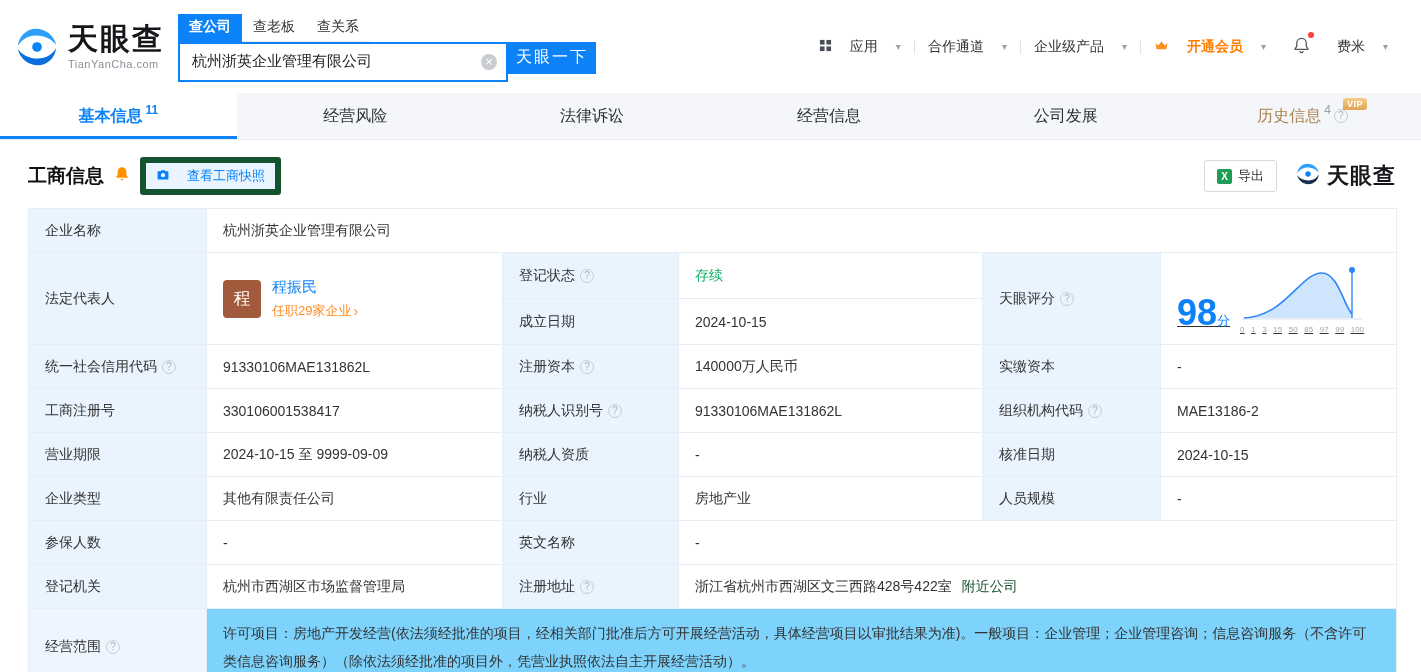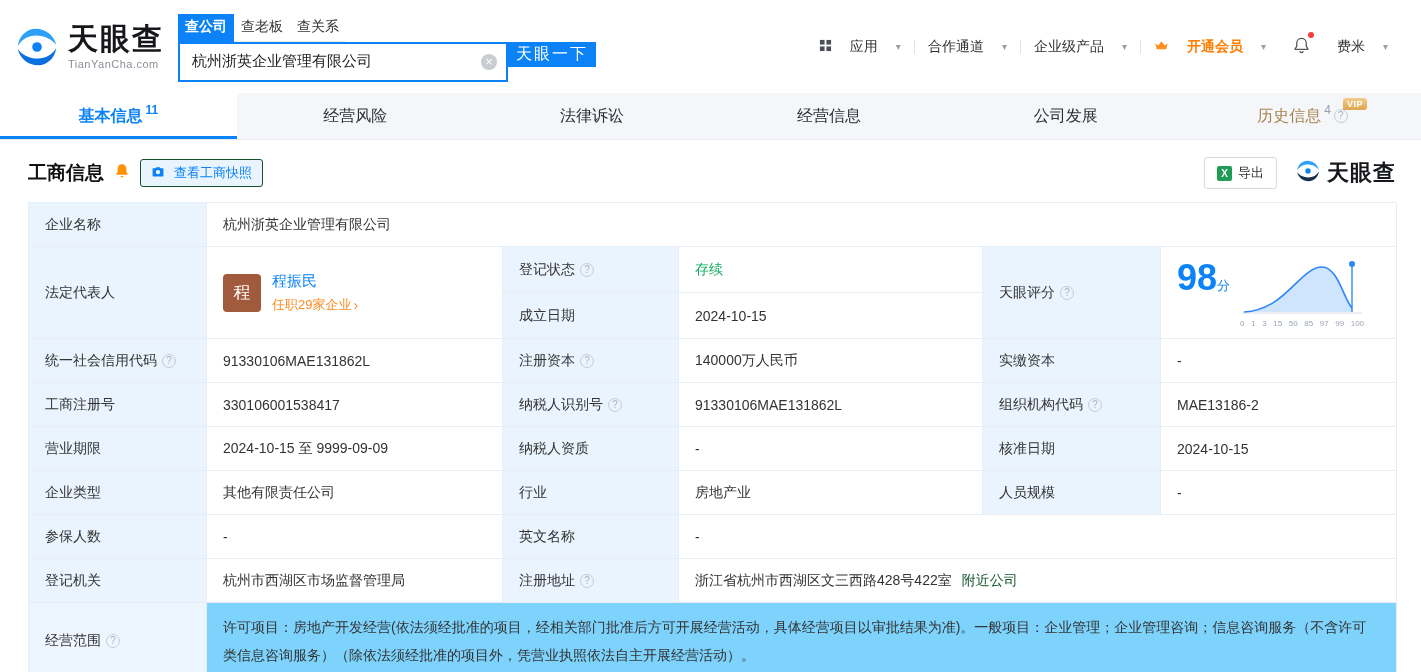--- a/index.html
+++ b/index.html
@@ -9,28 +9,28 @@
   
   .header { height:93px; display:flex; align-items:center; padding:0 20px 0 14px; background:#fff; }
   .logo { display:flex; align-items:center; gap:8px; cursor:pointer; }
   .logo-icon svg { display:block; }
   .brand { font-size:30px; font-weight:bold; color:#15171b; letter-spacing:2px; line-height:1; }
   .domain { font-size:11px; color:#8a8f99; margin-top:4px; letter-spacing:.5px; }
   .gov-badge { margin-left:14px; background:#e60113; color:#fff; font-size:13px; font-weight:bold; padding:8px 10px; width:182px; line-height:18px; }
   .gov-badge div { text-align:justify; text-align-last:justify; }
   .search-area { margin-left:14px; padding-top:2px; }
   .search-tabs { display:flex; }
-  .stab { width:56px; text-align:center; font-size:14px; color:#333; padding:4px 0 5px; cursor:pointer; border-bottom:1px solid #ececec; }
+  .stab { width:64px; text-align:center; font-size:14px; color:#333; padding:4px 0 5px; cursor:pointer; border-bottom:1px solid #ececec; }
   .stab.active { background:#0b82f7; color:#fff; font-weight:bold; border-bottom:1px solid #0b82f7; }
   .search-row { display:flex; }
   .search-box { position:relative; width:330px; height:40px; border:2px solid #0b82f7; display:flex; align-items:center; background:#fff; }
   .search-box input { border:none; outline:none; width:100%; height:100%; padding:0 32px 0 12px; font-size:15px; color:#222; font-family:inherit; }
   .clear-icon { position:absolute; right:9px; width:16px; height:16px; background:#c9ccd1; border-radius:50%; color:#fff; text-align:center; line-height:15px; font-size:13px; cursor:pointer; }
   .clear-icon::before { content:"×"; }
-  .search-btn { width:88px; height:25px; background:#0b82f7; color:#fff; border:none; font-size:16px; letter-spacing:2px; cursor:pointer; font-family:inherit; }
+  .search-btn { width:88px; height:32px; background:#0b82f7; color:#fff; border:none; font-size:16px; letter-spacing:2px; cursor:pointer; font-family:inherit; }
   .top-nav { margin-left:auto; display:flex; align-items:center; font-size:14px; color:#333; }
   .nav-item { display:flex; align-items:center; gap:18px; padding:0 13px; cursor:pointer; white-space:nowrap; }
   .caret { font-size:10px; color:#9aa0a8; }
   .caret::before { content:"▾"; }
   .nav-divider { width:1px; height:14px; background:#e3e3e3; }
   .vip-link { color:#ff7e00; font-weight:bold; }
   .bell-wrap { position:relative; }
   .red-dot { position:absolute; top:-4px; right:-3px; width:6px; height:6px; border-radius:50%; background:#f53f3f; }
 
   
@@ -41,21 +41,21 @@
   .mtab.history { color:#a9854e; }
   .mtab.history .mtab-count { color:#9aa0a8; }
   .vip-tag { position:absolute; top:5px; right:54px; background:linear-gradient(#f3cd8c,#dfa64f); color:#fff; font-size:9px; font-weight:bold; padding:1px 4px; border-radius:3px 3px 3px 0; letter-spacing:.5px; }
   .help-icon { width:14px; height:14px; border:1px solid #c6ccd6; color:#aab2bf; border-radius:50%; font-size:10px; line-height:12px; text-align:center; display:inline-block; flex:none; }
   .help-icon::before { content:"?"; }
 
   
   .section-bar { display:flex; align-items:center; padding:17px 25px 13px 28px; }
   .section-left { display:flex; align-items:center; gap:10px; }
   .section-title { font-size:19px; font-weight:bold; color:#111; margin:0; }
-  .snapshot-btn { display:flex; align-items:center; gap:9px; background:#e9f4ff; border:1px solid #14532d; color:#0b82f7; font-size:13px; padding:4px 10px; border-radius:3px; cursor:pointer; font-family:inherit; }
+  .snapshot-btn { display:flex; align-items:center; gap:17px; background:#e9f4ff; border:6px solid #14532d; color:#0b82f7; font-size:13px; padding:4px 10px; border-radius:3px; cursor:pointer; font-family:inherit; }
   .section-right { margin-left:auto; display:flex; align-items:center; gap:18px; }
   .export-btn { display:flex; align-items:center; gap:6px; background:#fff; border:1px solid #d6dae0; border-radius:3px; padding:6px 12px; font-size:13px; color:#333; cursor:pointer; font-family:inherit; }
   .excel-icon { width:15px; height:15px; background:#1f9d55; color:#fff; font-size:10px; font-weight:bold; text-align:center; line-height:15px; border-radius:2px; }
   .excel-icon::before { content:"X"; }
   .watermark { display:flex; align-items:center; gap:6px; }
   .wm-text { font-size:22px; font-weight:bold; color:#16181c; letter-spacing:1px; }
 
   
   .info-table { margin:0 25px 0 28px; width:1368px; border-collapse:collapse; table-layout:fixed; }
   .info-table td { border:1px solid #e8edf3; font-size:14px; color:#333; padding:0 16px; vertical-align:middle; }
@@ -64,21 +64,21 @@
   tr.h44 { height:44px; } tr.h46 { height:46px; }
   tr.scope-row { height:66px; }
   tr.scope-row td { background:#edf6fe; }
   tr.scope-row td.scope-val { line-height:28px; padding:10px 16px; background:#7dd3fc; }
   .rep { display:flex; align-items:center; gap:11px; }
   .avatar { width:38px; height:38px; background:#a15b3c; color:#fff; font-size:17px; display:flex; align-items:center; justify-content:center; border-radius:4px; cursor:pointer; flex:none; }
   .rep-name { color:#0b82f7; font-size:15px; display:block; margin-bottom:5px; cursor:pointer; }
   .rep-more { color:#ff8a1e; font-size:13px; cursor:pointer; display:flex; align-items:center; }
   .chevron-right::before { content:"›"; margin-left:2px; font-size:14px; }
   .status-green { color:#0fae5f; }
-  .score-wrap { display:flex; align-items:flex-start; gap:10px; }
+  .score-wrap { display:flex; align-items:flex-end; gap:10px;text-decoration:underline; }
   .score-big { font-size:36px; font-weight:bold; color:#0b82f7; }
   .score-unit { font-size:13px; color:#0b82f7; }
   .score-chart { width:124px; }
   .ticks { display:flex; justify-content:space-between; font-size:8px; color:#9aa4b2; margin-top:1px; }
   .addr-link { color:#14532d; margin-left:10px; cursor:pointer; }
 </style>
 </head>
 <body>
 
 <div class="header">

